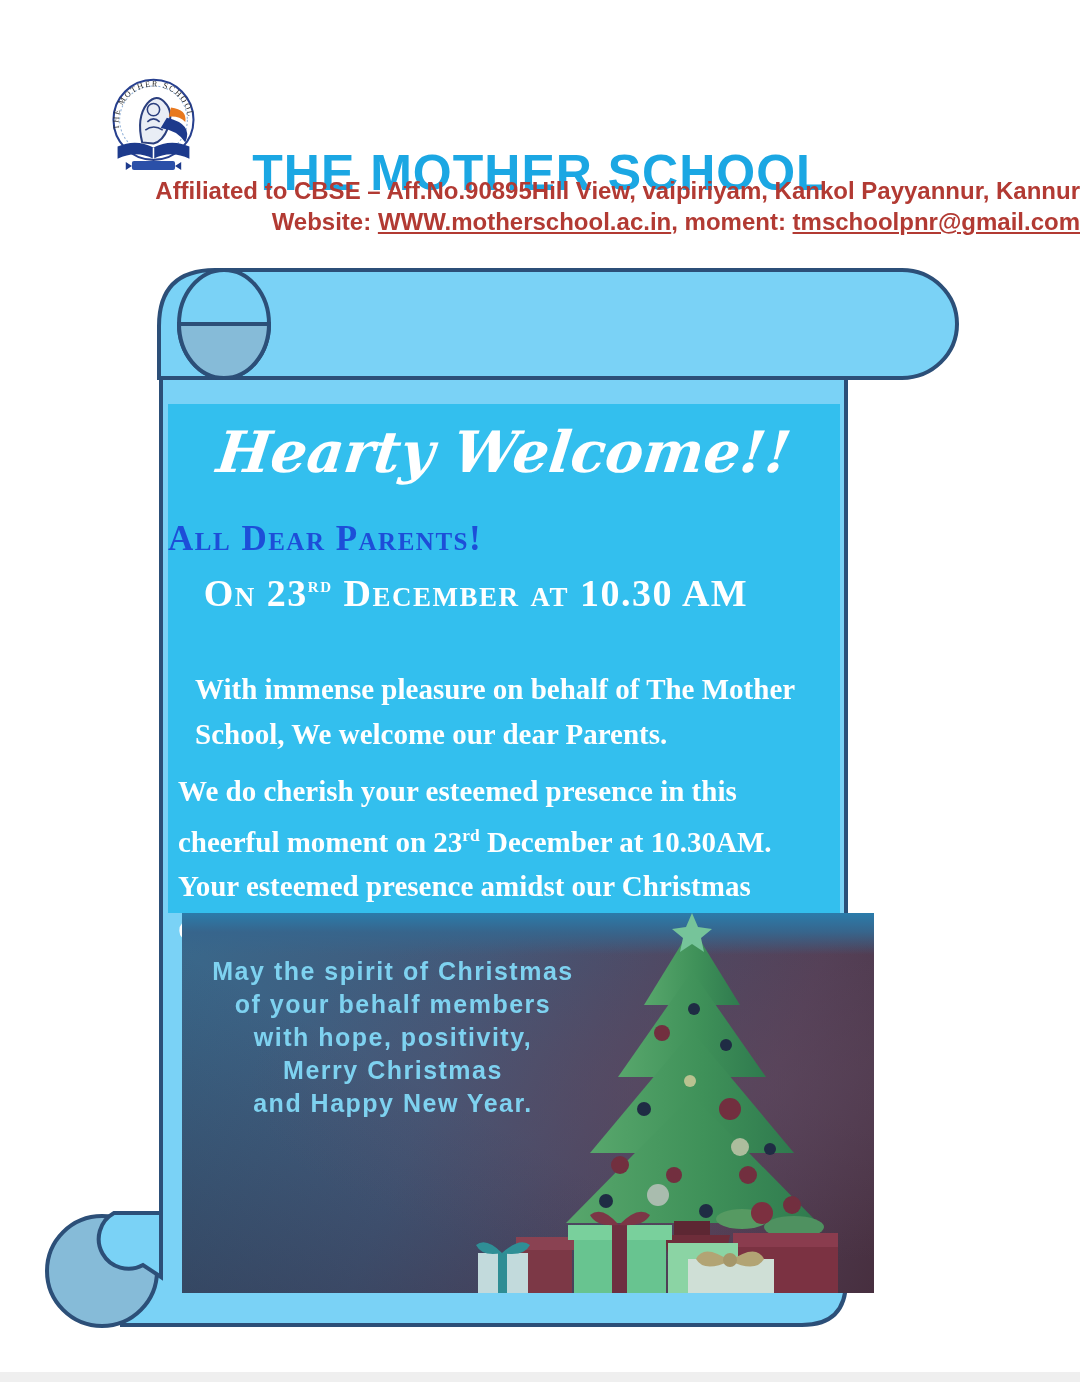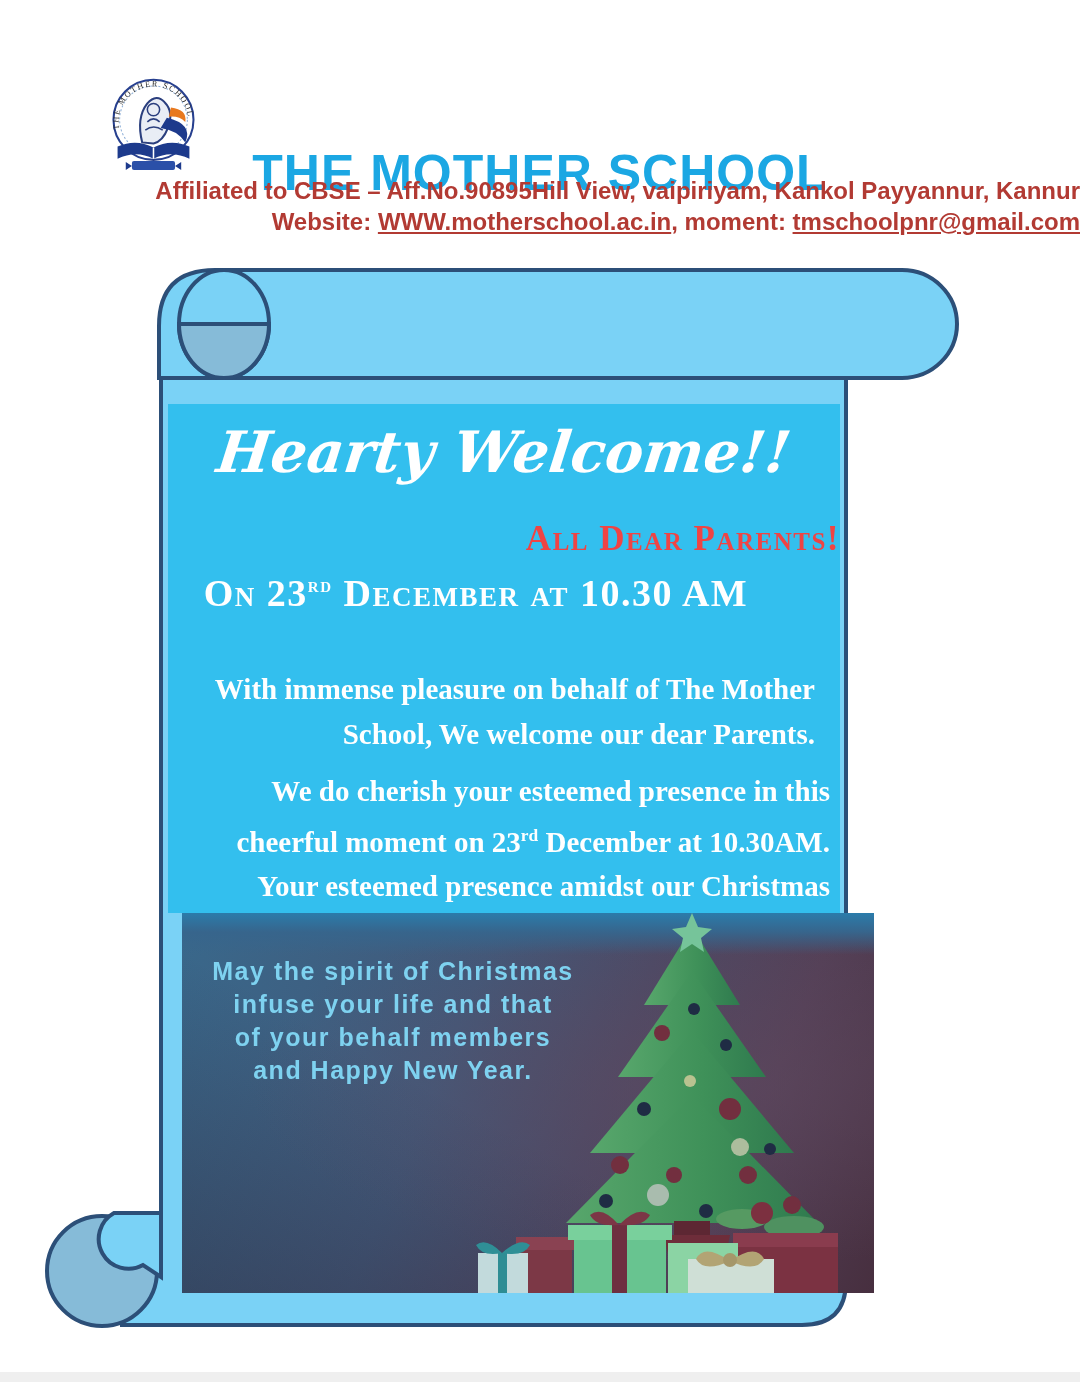--- a/index.html
+++ b/index.html
@@ -19,28 +19,28 @@
   .redlink{text-decoration:underline;cursor:pointer;margin-top:11px;}
 
   
   .scroll-svg{left:40px;top:263px;width:925px;height:1080px;}
 
   
   .panel{left:168px;top:404px;width:672px;height:509px;background:#33bfee;}
   .greeting{left:168px;top:418px;width:672px;text-align:center;color:#ffffff;
     font-family:"DejaVu Serif","Liberation Serif",serif;font-style:italic;font-weight:bold;
     font-size:57px;transform:skewX(-7deg);}
-  .salutation{left:168px;top:519px;width:672px;text-align:right;color:#ef4444;
+  .salutation{left:168px;top:519px;width:672px;text-align:left;color:#1d4ed8;
     font-family:"Liberation Serif",serif;font-weight:bold;font-variant:small-caps;
     font-size:35px;letter-spacing:1.5px;}
   .event-line{left:168px;top:571px;width:616px;text-align:center;color:#ffffff;
     font-family:"Liberation Serif",serif;font-weight:bold;font-variant:small-caps;
     font-size:38px;letter-spacing:1.5px;}
   .event-line sup{font-size:0.55em;vertical-align:super;}
-  .para{text-align:right;color:#ffffff;font-family:"Liberation Serif",serif;
+  .para{text-align:left;color:#ffffff;font-family:"Liberation Serif",serif;
     font-weight:bold;font-size:29px;line-height:45px;}
   .para sup{font-size:0.6em;}
   .para1{left:195px;top:638px;width:620px;}
   .para2{left:178px;top:740px;width:652px;line-height:44px;}
 
   
   .photo{left:182px;top:913px;width:656px;height:380px;overflow:hidden;
     background:
       linear-gradient(180deg,#2b7cab 0%,#37658c 5%,rgba(0,0,0,0) 11%),
       radial-gradient(ellipse at 78% 45%,rgba(96,74,96,.55),rgba(0,0,0,0) 62%),
@@ -190,21 +190,22 @@
         <g>
           <rect x="506" y="346" width="86" height="34" fill="#cfdfd6"></rect>
           <path d="M548,348 Q522,330 514,346 Q522,360 548,348 M548,348 Q574,330 582,346 Q574,360 548,348" fill="#b2a474"></path>
           <circle cx="548" cy="347" r="7" fill="#a5976a"></circle>
         </g>
       </g>
     </svg>
 
     <div class="photo-msg">
       <div>May the spirit of Christmas</div>
-      <div>infuse your life and that</div>
       <div>of your behalf members</div>
+      <div>with hope, positivity,</div>
+      <div>Merry Christmas</div>
       <div>and Happy New Year.</div>
     </div>
   </div>
 
   <div class="abs bottom-strip"></div>
 
 </div>
 
 </body></html>

